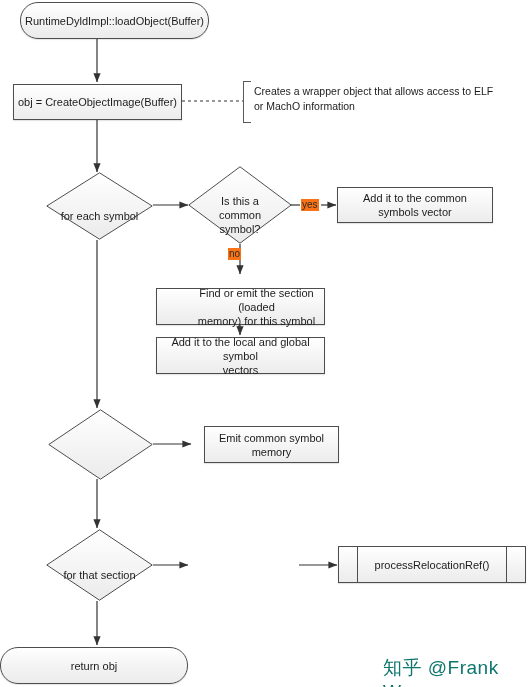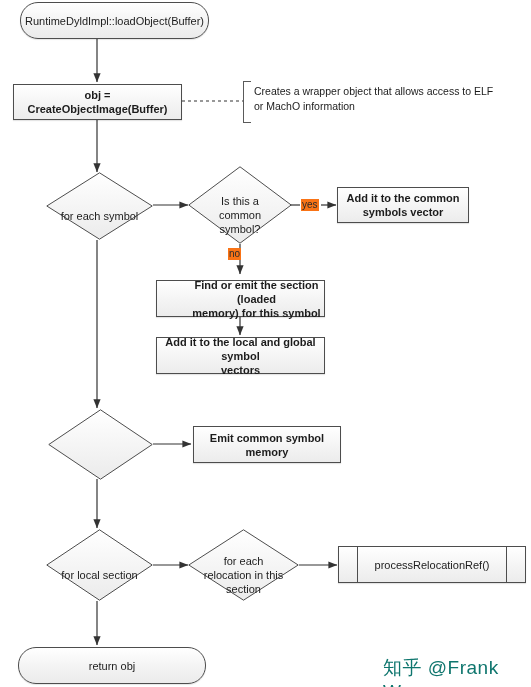--- a/index.html
+++ b/index.html
@@ -40,21 +40,20 @@
   .terminal {
     border: 1px solid #4d4d4d;
     border-radius: 18px;
     background: linear-gradient(to bottom, #ffffff 0%, #f3f3f3 55%, #ebebeb 100%);
     box-shadow: 0 1px 1px rgba(0,0,0,0.10);
   }
   .process {
     border: 1px solid #4d4d4d;
     background: linear-gradient(to bottom, #ffffff 0%, #f4f4f4 55%, #ececec 100%);
     box-shadow: 0 1px 1px rgba(0,0,0,0.10);
-    font-weight: bold;
   }
   .subroutine {
     border: 1px solid #4d4d4d;
     background: linear-gradient(to bottom, #ffffff 0%, #f4f4f4 55%, #ececec 100%);
     box-shadow: 0 1px 1px rgba(0,0,0,0.10);
   }
   .subroutine::before,
   .subroutine::after {
     content: "";
     position: absolute;
@@ -188,67 +187,59 @@
   </div>
 
   <div class="edge-label" style="left:301px; top:199px;">
     <span>yes</span>
   </div>
 
   <div class="edge-label" style="left:228px; top:248px;">
     <span>no</span>
   </div>
 
-  <div class="node process" style="left:337px; top:187px; width:132px; height:36px;">
+  <div class="node process" style="left:337px; top:187px; width:156px; height:36px;">
     <span style="white-space:pre-line;">Add it to the common
 symbols vector</span>
   </div>
 
-  <div class="node process" style="left:156px; top:280px; width:169px; height:37px;padding-left:32px;">
+  <div class="node process" style="left:156px; top:288px; width:169px; height:37px;padding-left:32px;">
     <span style="white-space:pre-line;">Find or emit the section (loaded
 memory) for this symbol</span>
   </div>
 
   <div class="node process" style="left:156px; top:337px; width:169px; height:37px;">
     <span style="white-space:pre-line;">Add it to the local and global symbol
 vectors</span>
   </div>
 
   <div class="node decision" style="left:48px; top:409px; width:105px; height:71px;">
     <svg class="dshape" viewBox="0 0 105 71" preserveAspectRatio="none">
       <polygon points="52.5,0.8 104.2,35.5 52.5,70.2 0.8,35.5" fill="url(#g1)" stroke="#4d4d4d" stroke-width="1"></polygon>
     </svg>
   </div>
 
-  <div class="node process" style="left:193px; top:426px; width:148px; height:37px;justify-content:center;">
+  <div class="node process" style="left:204px; top:426px; width:135px; height:37px;justify-content:center;">
     <span style="white-space:pre-line;">Emit common symbol
 memory</span>
   </div>
 
   <div class="node decision" style="left:46px; top:529px; width:107px; height:72px;">
     <svg class="dshape" viewBox="0 0 107 72" preserveAspectRatio="none">
       <polygon points="53.5,0.8 106.2,36 53.5,71.2 0.8,36" fill="url(#g1)" stroke="#4d4d4d" stroke-width="1"></polygon>
     </svg>
-    <span class="dlabel">for local section</span>
-  </div>
-
-  <div class="node decision" style="left:188px; top:529px; width:111px; height:72px;">
-    <svg class="dshape" viewBox="0 0 111 72" preserveAspectRatio="none">
-      <polygon points="55.5,0.8 110.2,36 55.5,71.2 0.8,36" fill="url(#g1)" stroke="#4d4d4d" stroke-width="1"></polygon>
-    </svg>
-    <span class="dlabel" style="white-space:pre-line;">for each
-relocation in this
-section</span>
-  </div>
+    <span class="dlabel">for that section</span>
+  </div>
+
 
   <div class="node subroutine" style="left:338px; top:546px; width:188px; height:37px;">
     <span>processRelocationRef()</span>
   </div>
 
-  <div class="node terminal" style="left:18px; top:647px; width:188px; height:37px;">
+  <div class="node terminal" style="left:0; top:647px; width:188px; height:37px;">
     <span>return obj</span>
   </div>
 
   <div class="watermark" style="left:383px; top:655px;">
     <span>知乎 @Frank Wang</span>
   </div>
 
 </div>
 
 </body></html>

